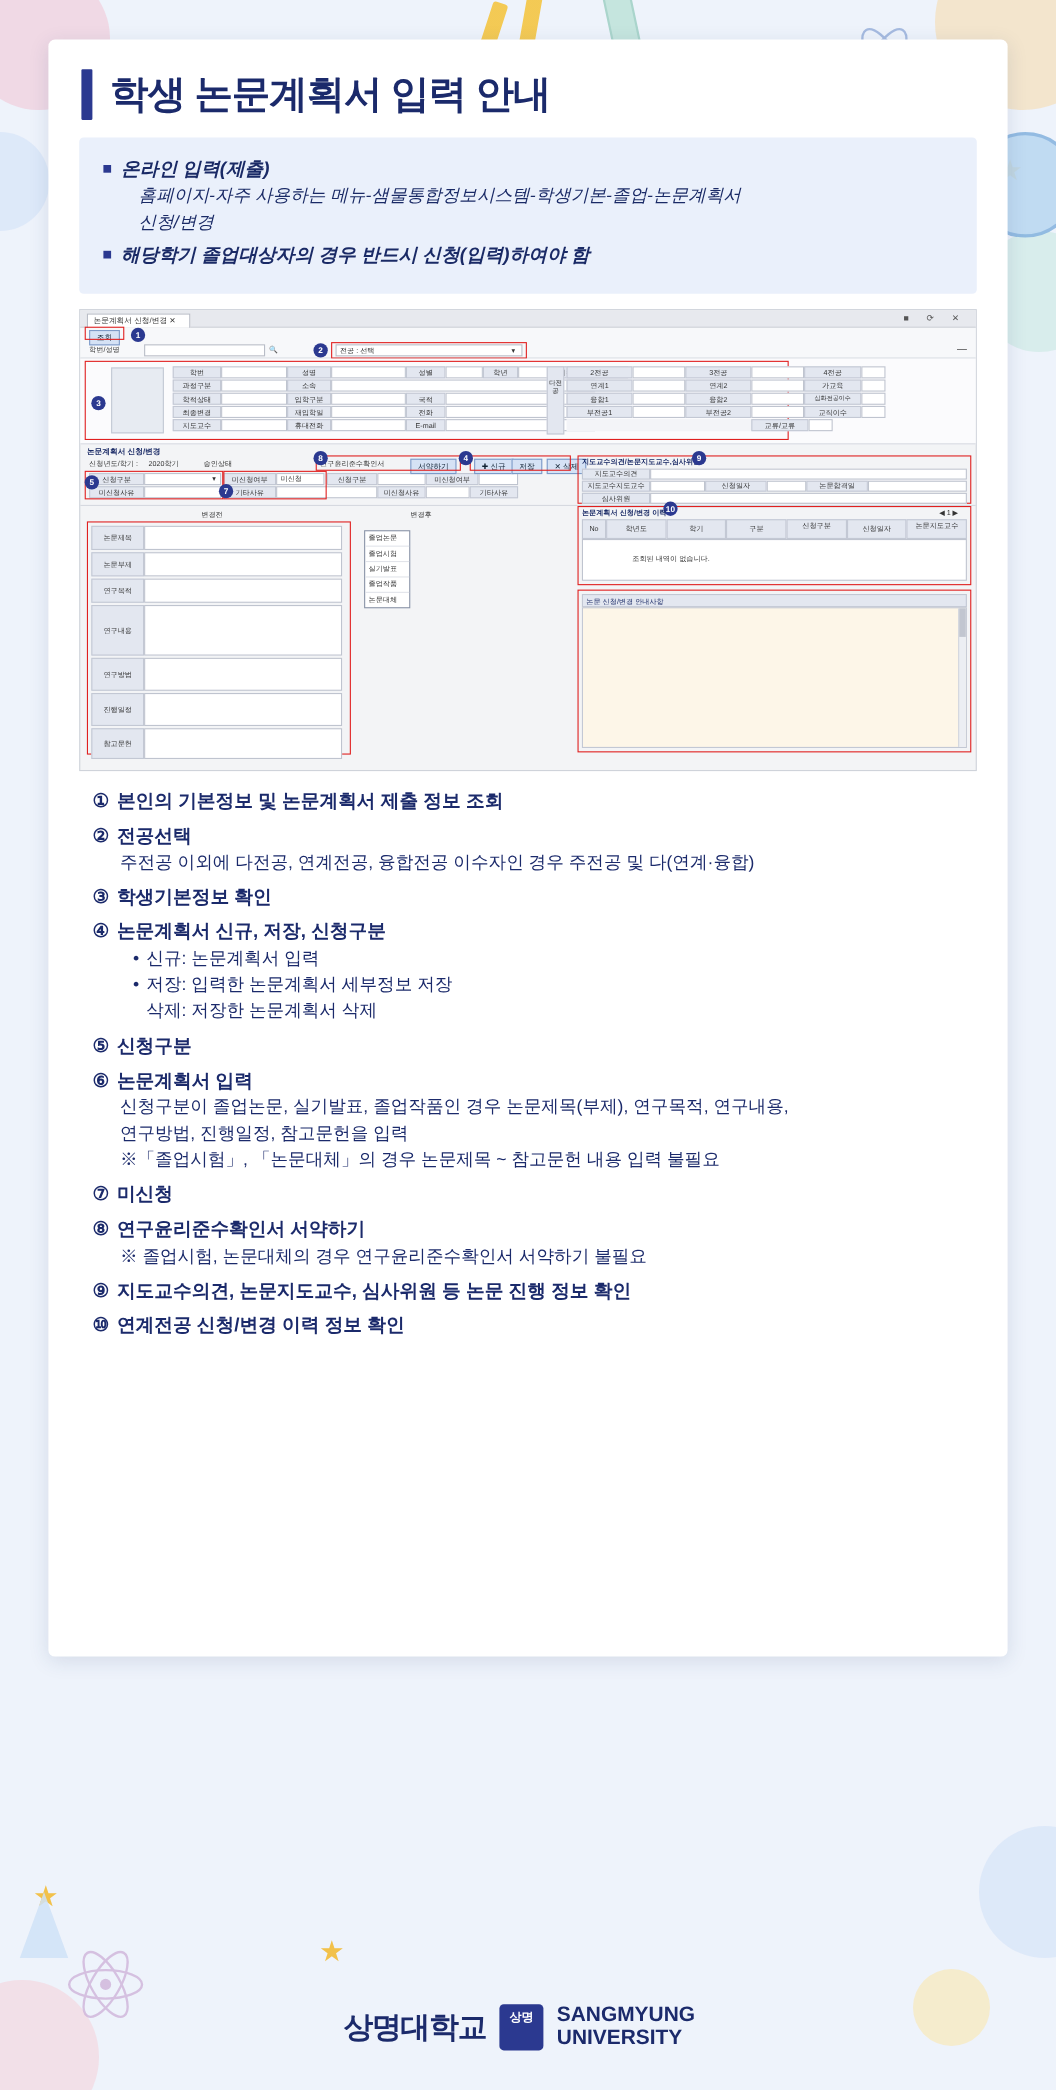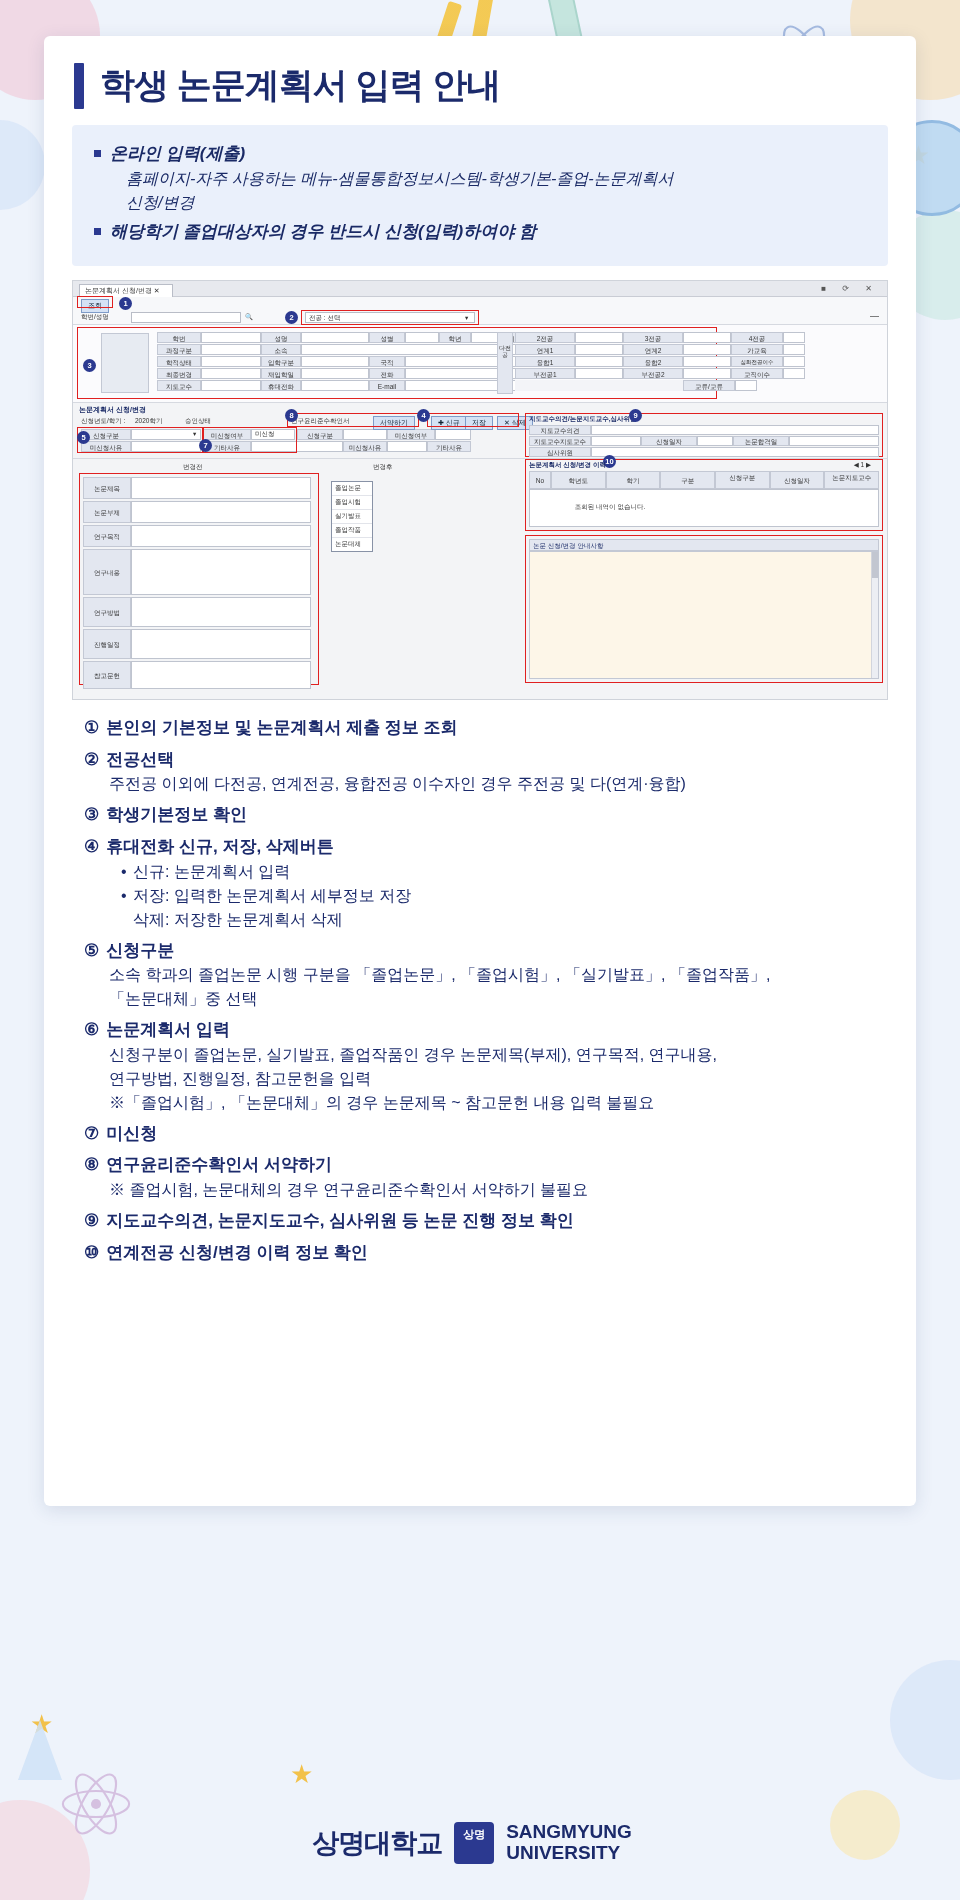--- a/index.html
+++ b/index.html
@@ -429,38 +429,34 @@
     <div class="item">
       <div class="hd">
           <span class="num">③</span>
           <span>학생기본정보 확인</span>
         </div>
     </div>
 
     <div class="item">
       <div class="hd">
           <span class="num">④</span>
-          <span>휴대전화 신규, 저장, 삭제버튼</span>
+          <span>논문계획서 신규, 저장, 신청구분</span>
         </div>
       <div class="body">
         <div class="dot" style="margin-left:12px;">신규: 논문계획서 입력</div>
         <div class="dot" style="margin-left:12px;">저장: 입력한 논문계획서 세부정보 저장</div>
         <div class="plain" style="margin-left:12px;">삭제: 저장한 논문계획서 삭제</div>
       </div>
     </div>
 
     <div class="item">
       <div class="hd">
           <span class="num">⑤</span>
           <span>신청구분</span>
         </div>
-      <div class="body">
-        <div>소속 학과의 졸업논문 시행 구분을 「졸업논문」, 「졸업시험」, 「실기발표」, 「졸업작품」,</div>
-        <div>「논문대체」중 선택</div>
-      </div>
     </div>
 
     <div class="item">
       <div class="hd">
           <span class="num">⑥</span>
           <span>논문계획서 입력</span>
         </div>
       <div class="body">
         <div>신청구분이 졸업논문, 실기발표, 졸업작품인 경우 논문제목(부제), 연구목적, 연구내용,</div>
         <div>연구방법, 진행일정, 참고문헌을 입력</div>

